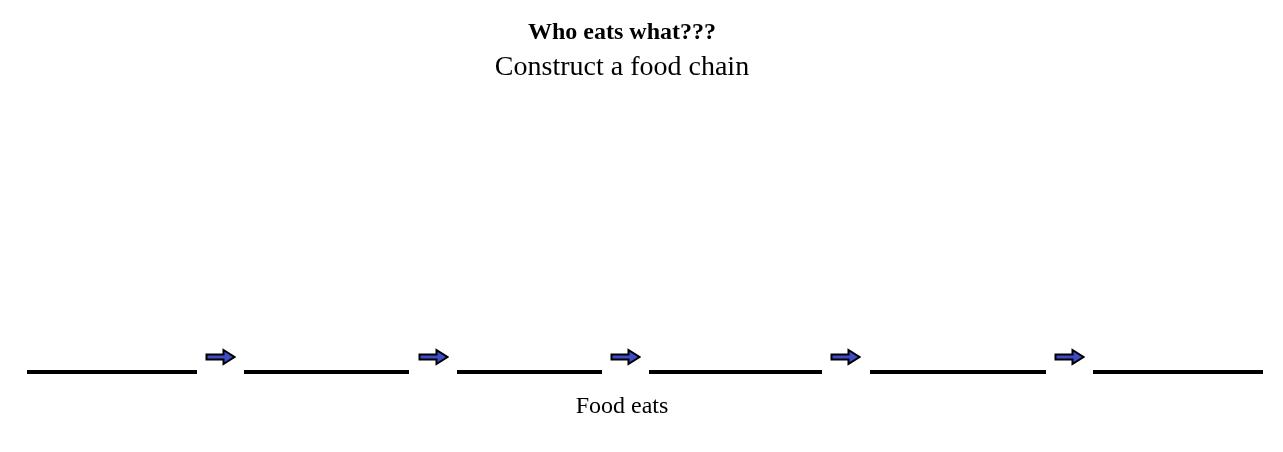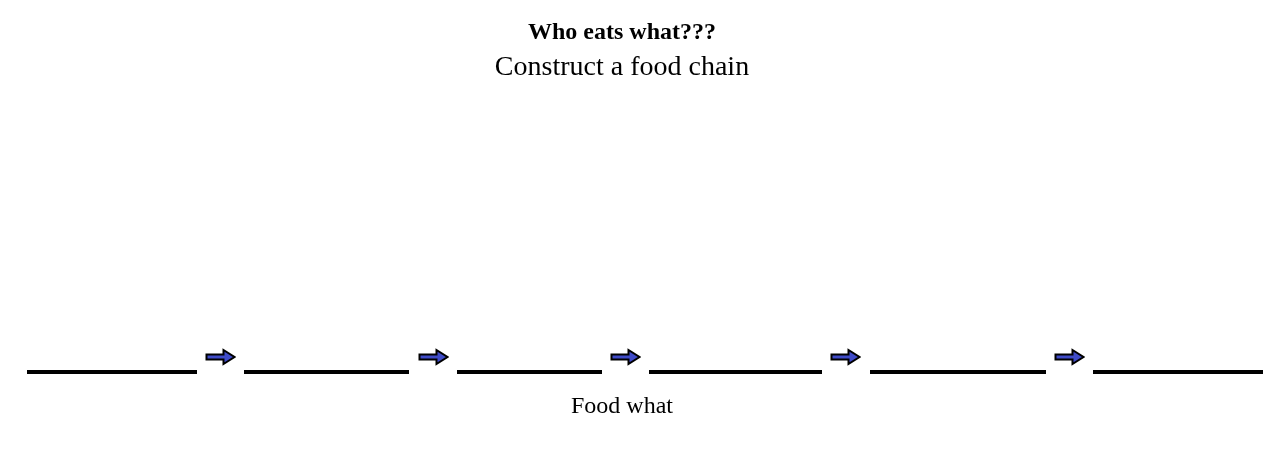--- a/index.html
+++ b/index.html
@@ -90,15 +90,15 @@
       <span class="arrow-icon"><svg viewBox="0 0 31 18" width="31" height="18" xmlns="http://www.w3.org/2000/svg">
           <path d="M1.5 6.5 L18.5 6.5 L18.5 2 L29.5 9 L18.5 16 L18.5 11.5 L1.5 11.5 Z" fill="#3F4BC8" stroke="#000000" stroke-width="2" stroke-linejoin="miter"></path>
         </svg></span>
       <span class="blank-line" style="width: 176px; background: rgb(0, 0, 0);"></span>
       <span class="arrow-icon"><svg viewBox="0 0 31 18" width="31" height="18" xmlns="http://www.w3.org/2000/svg">
           <path d="M1.5 6.5 L18.5 6.5 L18.5 2 L29.5 9 L18.5 16 L18.5 11.5 L1.5 11.5 Z" fill="#3F4BC8" stroke="#000000" stroke-width="2" stroke-linejoin="miter"></path>
         </svg></span>
       <span class="blank-line" style="width: 170px; background: rgb(0, 0, 0);"></span>
     </div>
 
-  <div class="caption">Food what</div>
+  <div class="caption">Food eats</div>
 
 </div>
 
 </body></html>

